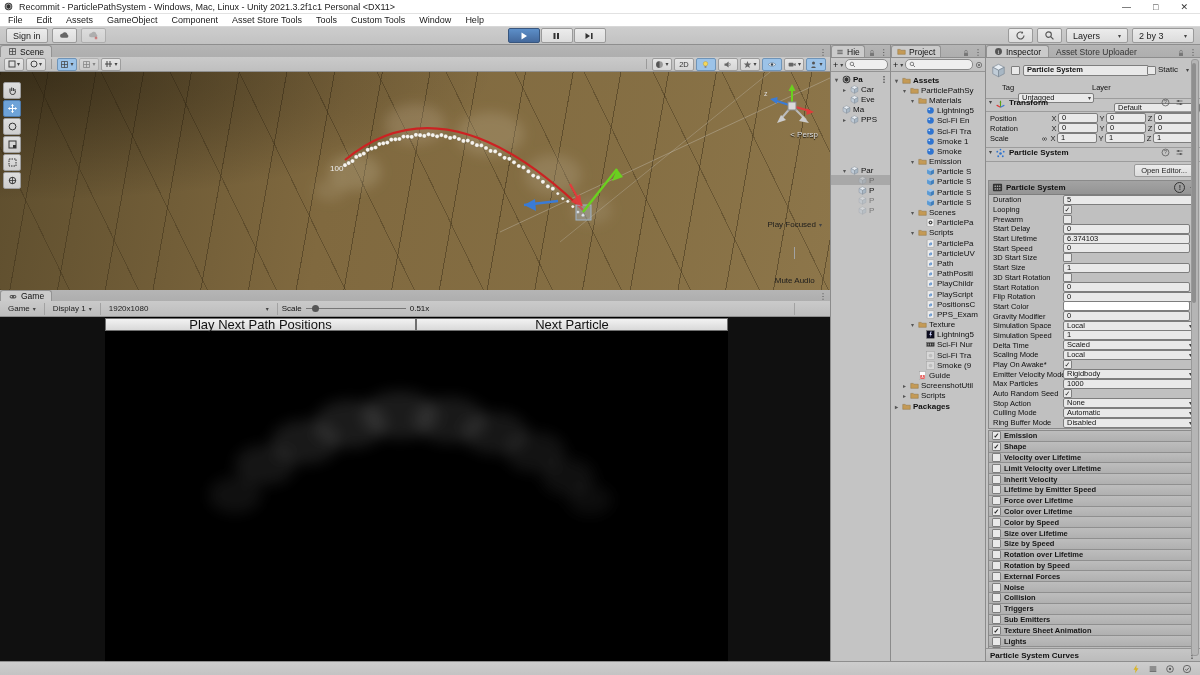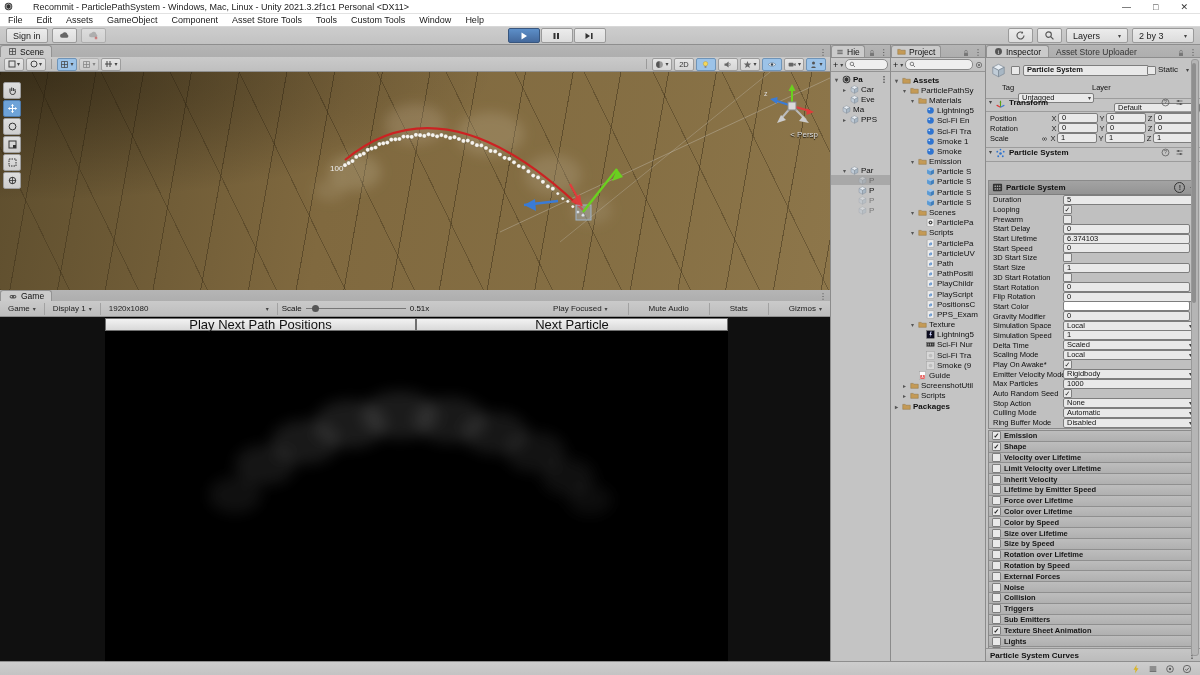--- a/index.html
+++ b/index.html
@@ -3,21 +3,21 @@
 <meta charset="utf-8">
 <style>
   html,body{margin:0;padding:0;background:#666;}
   #app{position:relative;width:1200px;height:675px;overflow:hidden;
        font-family:"Liberation Sans",sans-serif;font-size:9px;color:#111;
        background:#c4c4c4;-webkit-font-smoothing:antialiased;}
   .abs{position:absolute;}
   .ic{display:inline-block;vertical-align:middle;}
   
   #titlebar{left:0;top:0;width:1200px;height:14px;background:#fff;border-bottom:1px solid #e2e2e2;
-            display:flex;align-items:center;gap:20px;padding:0 4px;box-sizing:border-box;color:#222;}
+            display:flex;align-items:center;gap:6px;padding:0 4px;box-sizing:border-box;color:#222;}
   #titlebar .win{margin-left:auto;display:flex;gap:22px;padding-right:8px;color:#333;font-size:9px;}
   #menubar{left:0;top:14px;width:1200px;height:13px;background:#fff;display:flex;align-items:center;
            gap:14px;padding:0 8px;box-sizing:border-box;color:#1a1a1a;border-bottom:1px solid #d7d7d7;}
   #menubar span{cursor:default;}
   #toolbar{left:0;top:27px;width:1200px;height:18px;background:linear-gradient(#cdcdcd,#c2c2c2);
            border-bottom:1px solid #8e8e8e;display:flex;align-items:center;padding:0 6px;box-sizing:border-box;}
   .tbtn{height:13px;background:linear-gradient(#ececec,#dcdcdc);border:1px solid #9a9a9a;border-radius:2px;
         display:inline-flex;align-items:center;justify-content:center;padding:0 6px;gap:3px;color:#222;}
   .tbtn.blue{background:linear-gradient(#5d8fc9,#44699c);border-color:#38567e;color:#fff;}
   .tbtn.dim{opacity:.55;}
@@ -604,21 +604,21 @@
           <span>1920x1080</span>
           <span class="ar">▾</span>
         </div>
       <div class="gsep"></div>
       <span>Scale</span>
       <div style="position:relative;width:100px;height:10px">
         <div style="position:absolute;left:0;right:0;top:4.5px;height:1px;background:#777"></div>
         <div style="position:absolute;left:6px;top:1px;width:7px;height:7px;border-radius:50%;background:#555"></div>
       </div>
       <span>0.51x</span>
-      <div style="margin-left:auto;display:flex;align-items:center;gap:16px;">
+      <div style="margin-left:auto;display:flex;align-items:center;gap:16px;flex-direction:column;">
         <div class="gdd">
             <span>Play Focused</span>
             <span class="ar">▾</span>
           </div>
         <div class="gsep"></div>
         <div class="gdd">
             <span>Mute Audio</span>
           </div>
         <div class="gsep"></div>
         <div class="gdd">
@@ -1114,20 +1114,23 @@
         <span class="rightic">
           <svg class="ic" width="9" height="9">
               <use href="#i-help"></use>
             </svg>
           <svg class="ic" width="9" height="9">
               <use href="#i-preset"></use>
             </svg>
           <span class="kebab">⋮</span>
         </span>
       </div>
+      <div style="height:16px;position:relative">
+        <div class="tbtn abs" style="right:6px;top:2px;height:11px;font-size:7.5px">Open Editor...</div>
+      </div>
     </div>
 
     <div class="abs" style="left:2px;top:135px;width:209px;border:1px solid #8a8a8a;background:#c0c0c0">
       <div id="mod-header">
         <svg class="ic" width="11" height="11">
             <use href="#i-psmod"></use>
           </svg>
         <span>Particle System</span>
         <span class="rightic">
           <span style="width:9px;height:9px;border:1px solid #333;border-radius:50%;font-size:7px;line-height:9px;text-align:center;font-weight:bold">!</span>

